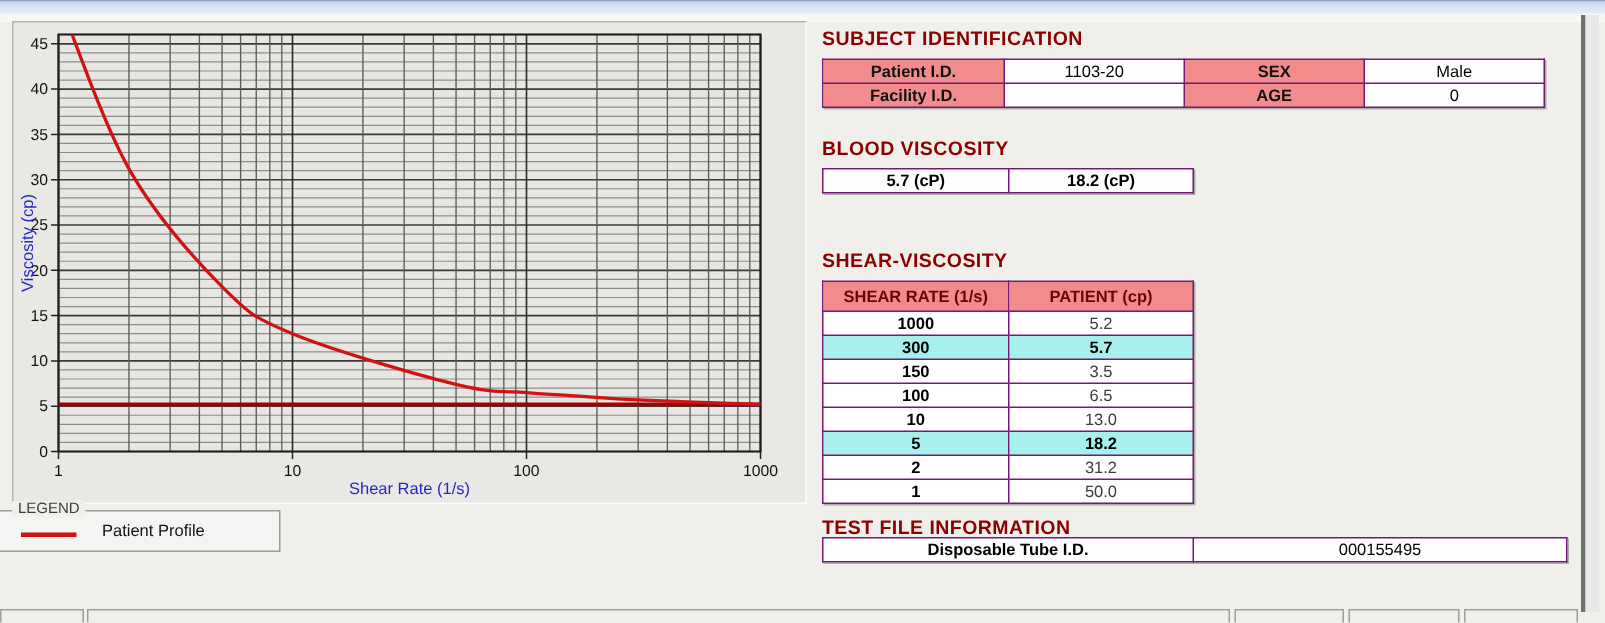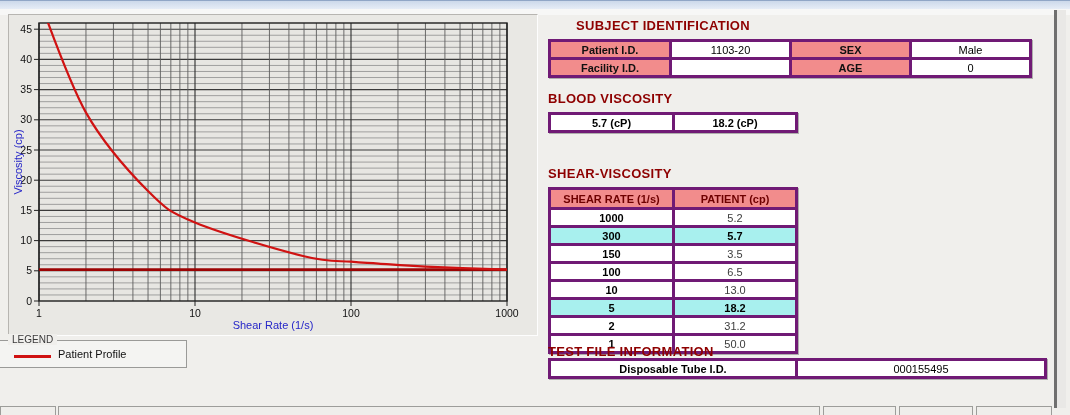--- a/index.html
+++ b/index.html
@@ -21,27 +21,27 @@
   
   .chart-panel{left:8px;top:14px;width:530px;height:322px;background:#e9e8e4;
     border:1px solid #b7b5b1;border-right-color:#fdfdfd;border-bottom-color:#fdfdfd;
     box-sizing:border-box;}
   
   .legend-box{left:-3px;top:340px;width:190px;height:28px;background:#f4f4f2;
     border:1px solid #9a9a98;box-sizing:border-box;}
   .legend-caption{left:8px;top:334px;background:#f0efec;padding:0 4px;
     font-size:10px;color:#3a3a3a;}
   .legend-sample{left:14px;top:355px;width:37px;height:3px;}
-  .legend-label{left:58px;top:348px;font-size:11px;color:#111;}
+  .legend-label{left:68px;top:348px;font-size:11px;color:#111;}
   
   .sec-title{font-size:13px;font-weight:bold;color:#8e0000;letter-spacing:.3px;}
   
   table{border-collapse:collapse;table-layout:fixed;}
   table.datatable{box-shadow:1px 1px 0 rgba(120,120,120,.55);background:#fff;}
-  .datatable td{border:3px solid #701a75;font-size:11px;padding:0 4px;
+  .datatable td{border:1px solid #701a75;font-size:11px;padding:0 4px;
     height:15px;text-align:center;overflow:hidden;white-space:nowrap;}
   .datatable .hdr{font-weight:bold;color:#101010;}
   .datatable .hdr-maroon{font-weight:bold;color:#6e0000;}
   .pinkbg{background:#f28c8c;}
   .hl{background:#a8f0ee;}
   .bold{font-weight:bold;color:#000;margin-top:42px;}
   .valgray{color:#3c3c3c;}
   .left{text-align:left;}
   .right{text-align:right;}
   .pre{white-space:pre;}
@@ -172,21 +172,21 @@
       <line x1="30" x2="498" y1="254.59199999999998" y2="254.59199999999998" stroke="#9c0404" stroke-width="2.6" clip-path="url(#plotclip)"></line>
       <path d="M30,-16 C37.8,2.9 58.8,65.5 77.0,97.6 C95.1,129.6 120.9,157.8 139.0,176.1 C157.2,194.4 160.0,196.6 186.0,207.5 C212.0,218.4 269.0,234.8 295.0,241.3 C321.0,247.8 329.6,245.5 342.0,246.7 C354.4,247.9 357.1,247.7 369.5,248.6 C381.9,249.4 395.0,250.6 416.4,251.6 C437.9,252.6 484.4,254.1 498.0,254.6" fill="none" stroke="#d01212" stroke-width="2.2" clip-path="url(#plotclip)" stroke-linecap="round"></path>
     </svg>
 </div>
 
 <div class="abs legend-box"></div>
 <div class="abs legend-caption">LEGEND</div>
 <div class="abs legend-sample" id="legend-sample" style="background: rgb(208, 18, 18);"></div>
 <div class="abs legend-label">Patient Profile</div>
 
-<div class="abs sec-title" style="left:576px;top:18px;text-align:right;">SUBJECT IDENTIFICATION</div>
+<div class="abs sec-title" style="left:548px;top:18px;text-align:right;">SUBJECT IDENTIFICATION</div>
 <table class="abs datatable" style="left:548px;top:39px;width:481px;">
   <colgroup>
       <col style="width:121px">
       <col style="width:120px">
       <col style="width:120px">
       <col style="width:120px">
     </colgroup>
   <tbody>
       <tr>
     <td class="hdr pinkbg">Patient I.D.</td>

